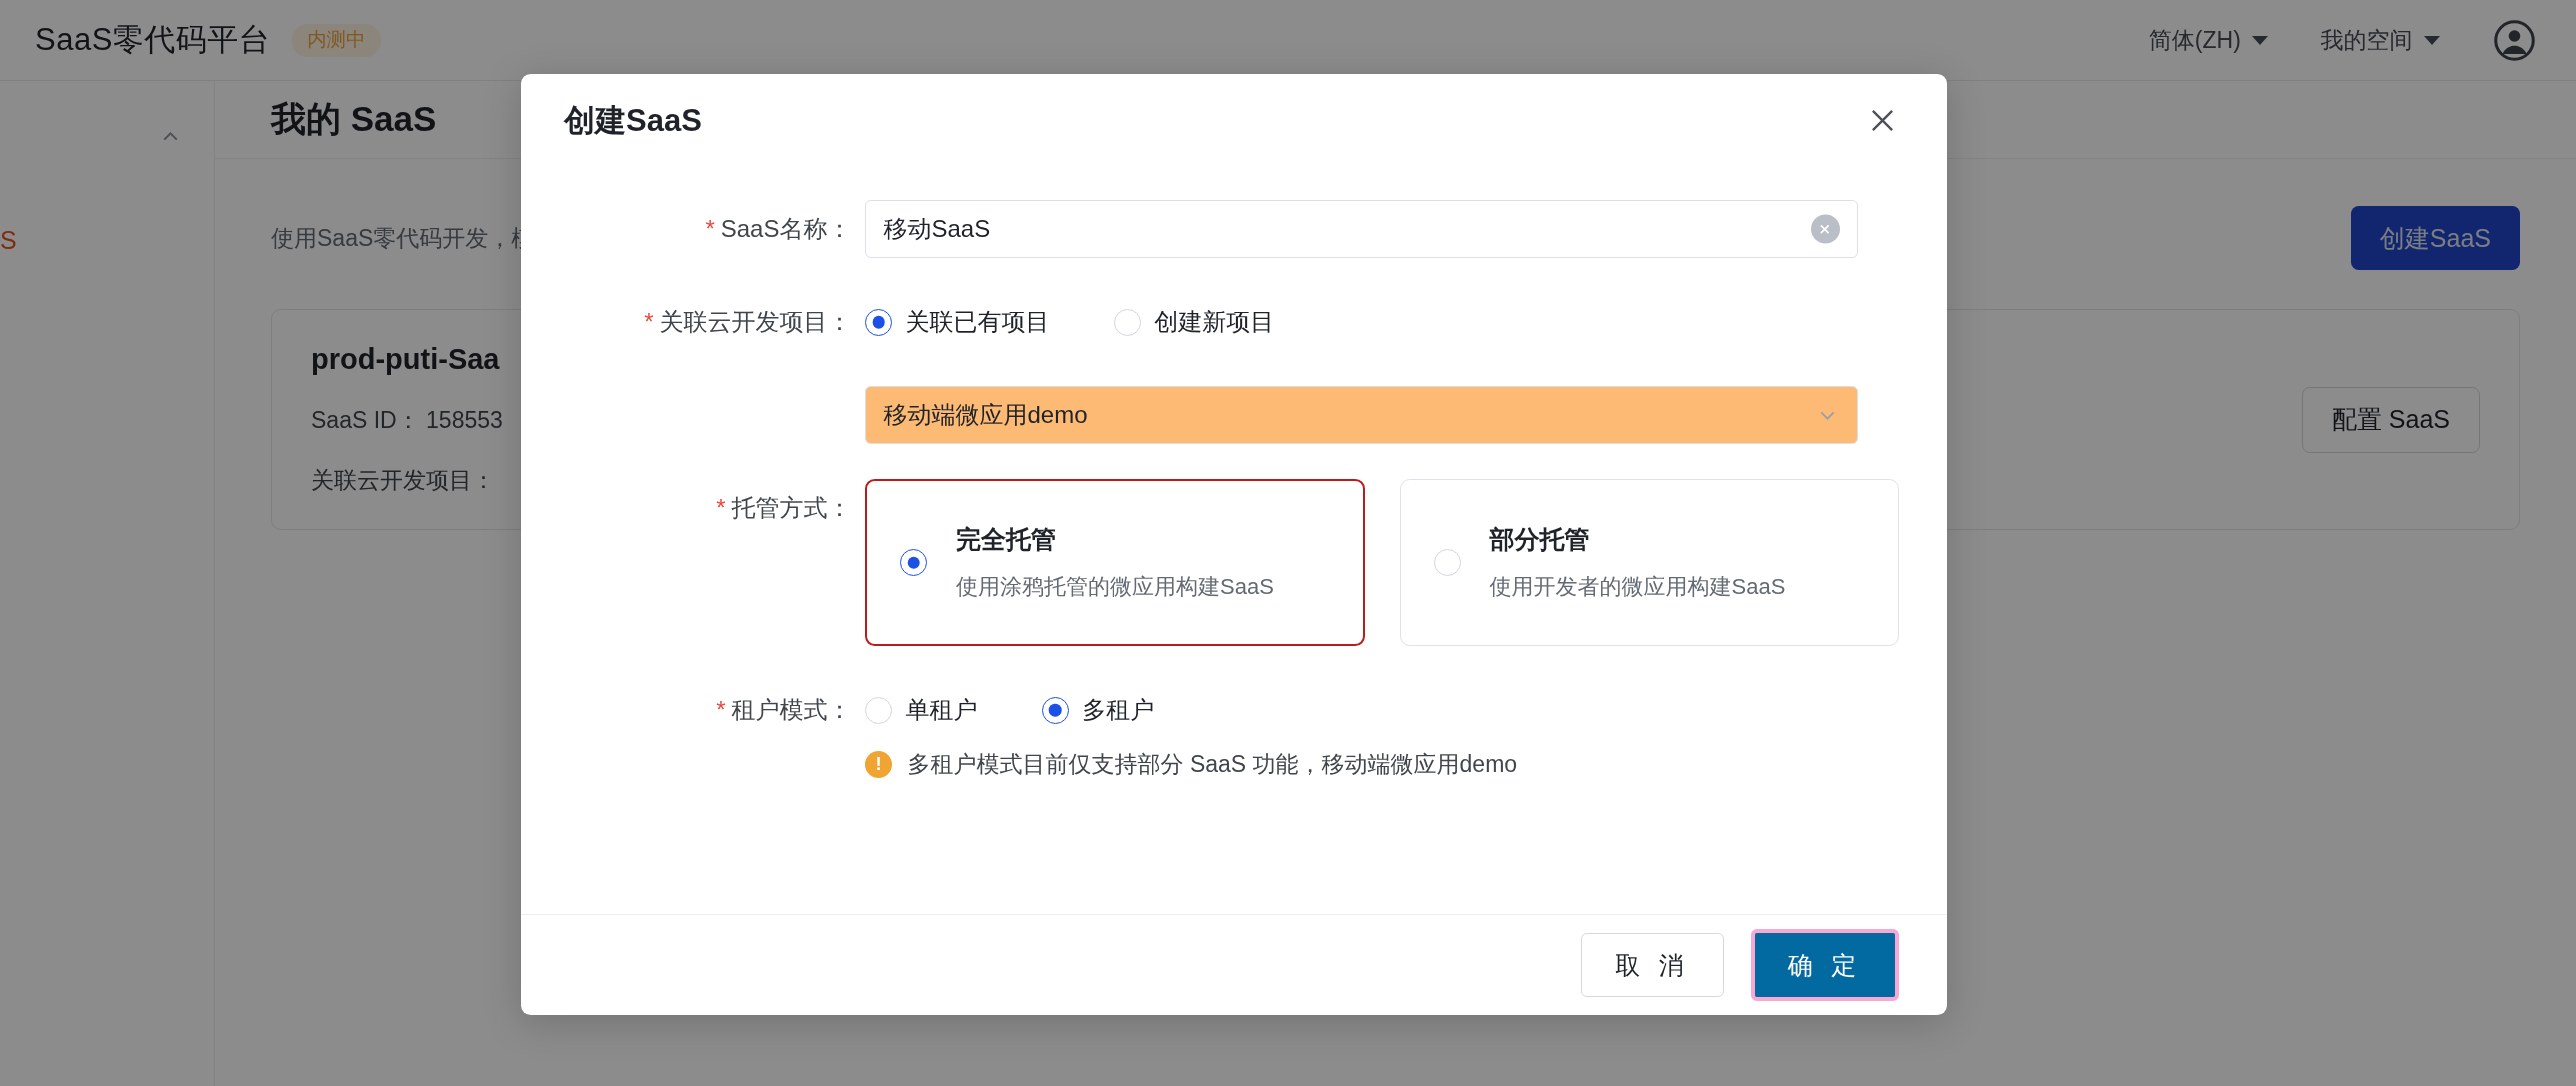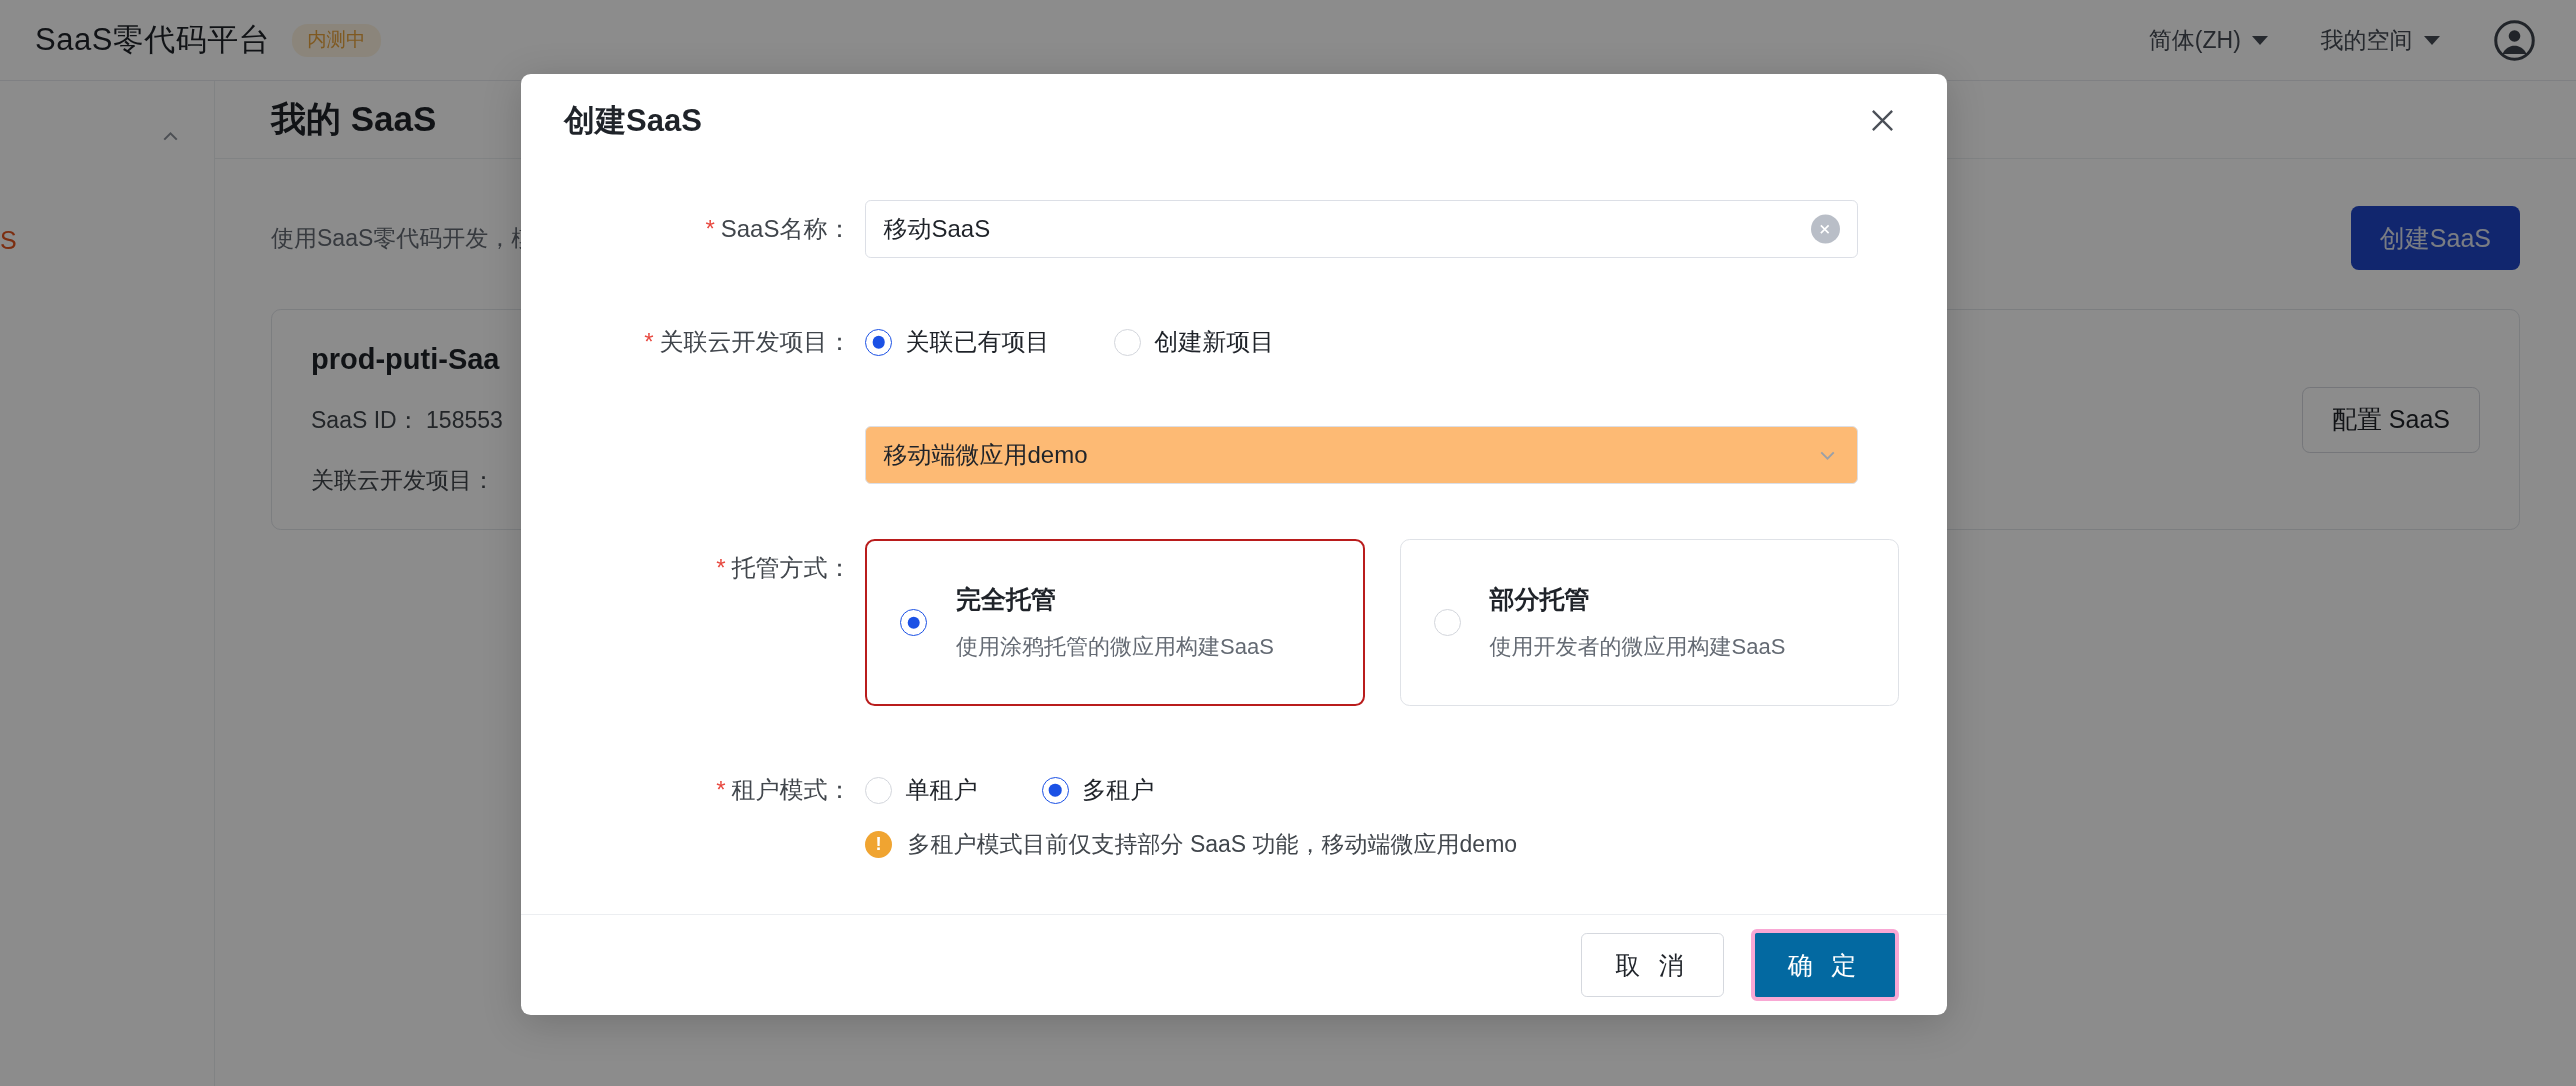--- a/index.html
+++ b/index.html
@@ -84,21 +84,21 @@
   .modal-header {
     height: 93px; display: flex; align-items: center;
     padding: 0 48px 0 43px; flex: none;
   }
   .modal-title { font-size: 31px; color: #1f2329; font-weight: bold; }
   .modal-close {
     margin-left: auto; width: 33px; height: 33px; color: #4b5058; cursor: pointer;
   }
   .modal-body { flex: 1; padding: 33px 48px 0 43px; overflow: hidden; }
 
-  .form-row { display: flex; margin-bottom: 55px; }
+  .form-row { display: flex; margin-bottom: 35px; }
   .form-label {
     width: 301px; flex: none; text-align: right; padding-right: 13.6px;
     font-size: 24px; color: #41464c; line-height: 58px; white-space: nowrap;
   }
   .req { color: #e8483f; margin-right: 5.8px; }
   .form-field { flex: 1; min-width: 0; }
 
   .text-input {
     width: 993px; height: 58px; border: 1px solid #dcdfe6; border-radius: 5.8px;
     display: flex; align-items: center; padding: 0 0 0 17.5px; background: #fff; position: relative;

